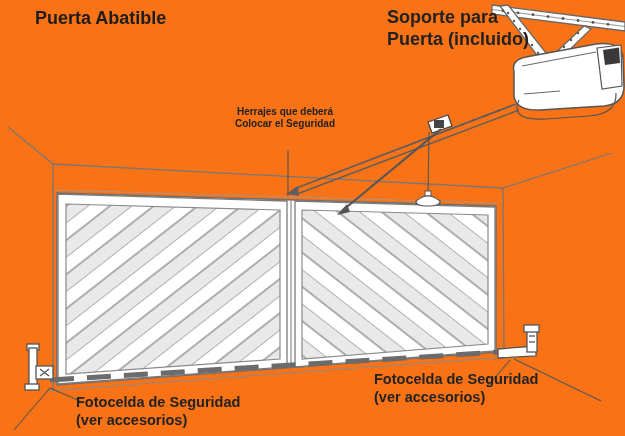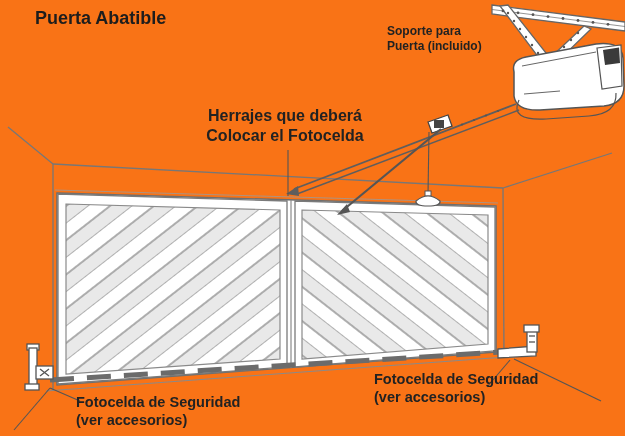--- a/index.html
+++ b/index.html
@@ -3,22 +3,22 @@
 <meta charset="utf-8">
 <style>
   html,body{margin:0;padding:0;background:#fff;}
   .stage{
     position:relative;width:625px;height:436px;background:#f97316;overflow:hidden;
     font-family:"Liberation Sans","DejaVu Sans",sans-serif;
   }
   .stage svg{position:absolute;left:0;top:0;}
   .lbl{position:absolute;color:#222;font-weight:bold;line-height:1.22;white-space:nowrap;}
   .lbl-title{left:35px;top:8px;font-size:18px;color:#1d1d1d;}
-  .lbl-soporte{left:387px;top:24px;font-size:12px;}
-  .lbl-herrajes{left:205px;top:106px;width:160px;font-size:16px;text-align:center;}
+  .lbl-soporte{left:387px;top:7px;font-size:18px;}
+  .lbl-herrajes{left:205px;top:106px;width:160px;font-size:10px;text-align:center;}
   .lbl-foto-left{left:76px;top:394px;font-size:14.5px;}
   .lbl-foto-right{left:374px;top:371px;font-size:14.5px;}
   .lbl div{pointer-events:none;}
 </style>
 </head>
 <body>
 
 <div class="stage">
 
   <svg width="625" height="436" viewBox="0 0 625 436">
@@ -151,21 +151,21 @@
     <div>Puerta Abatible</div>
   </div>
 
   <div class="lbl lbl-soporte">
     <div>Soporte para</div>
     <div>Puerta (incluido)</div>
   </div>
 
   <div class="lbl lbl-herrajes">
     <div>Herrajes que deberá</div>
-    <div>Colocar el Fotocelda</div>
+    <div>Colocar el Seguridad</div>
   </div>
 
   <div class="lbl lbl-foto-left">
     <div>Fotocelda de Seguridad</div>
     <div>(ver accesorios)</div>
   </div>
 
   <div class="lbl lbl-foto-right">
     <div>Fotocelda de Seguridad</div>
     <div>(ver accesorios)</div>

